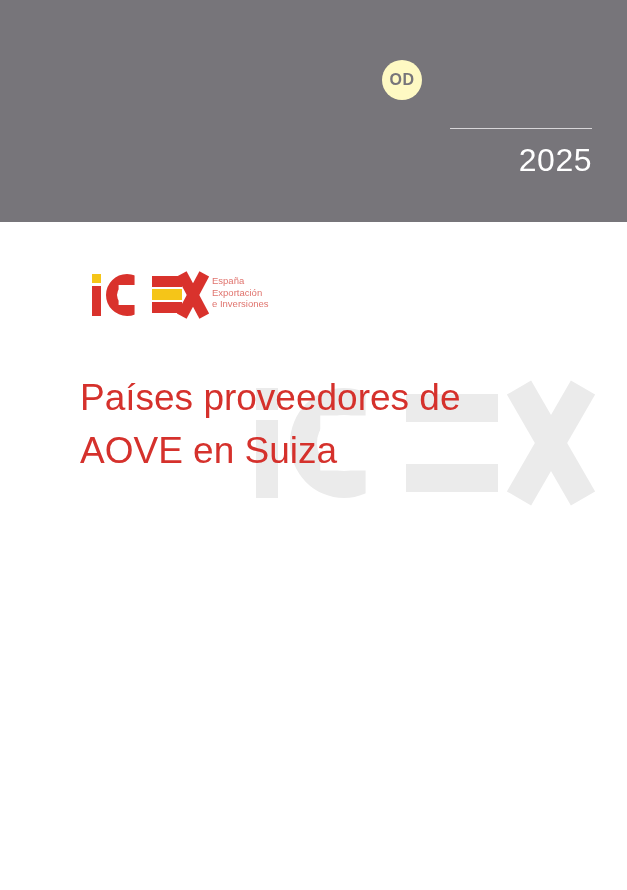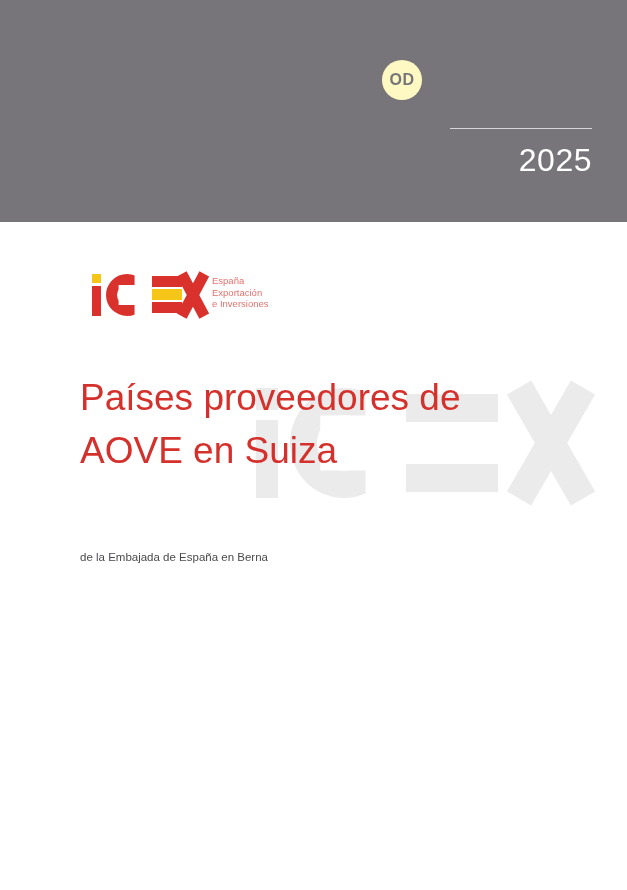--- a/index.html
+++ b/index.html
@@ -260,14 +260,13 @@
   <div class="wm-x">
     <i class="s1"></i>
     <i class="s2"></i>
   </div>
 </div>
 
 <h1 class="doc-title">Países proveedores de
 AOVE en Suiza</h1>
 
 <div class="office-block">
-  <span>de la Embajada de España en Berna</span>
 </div>
 
 </body></html>

